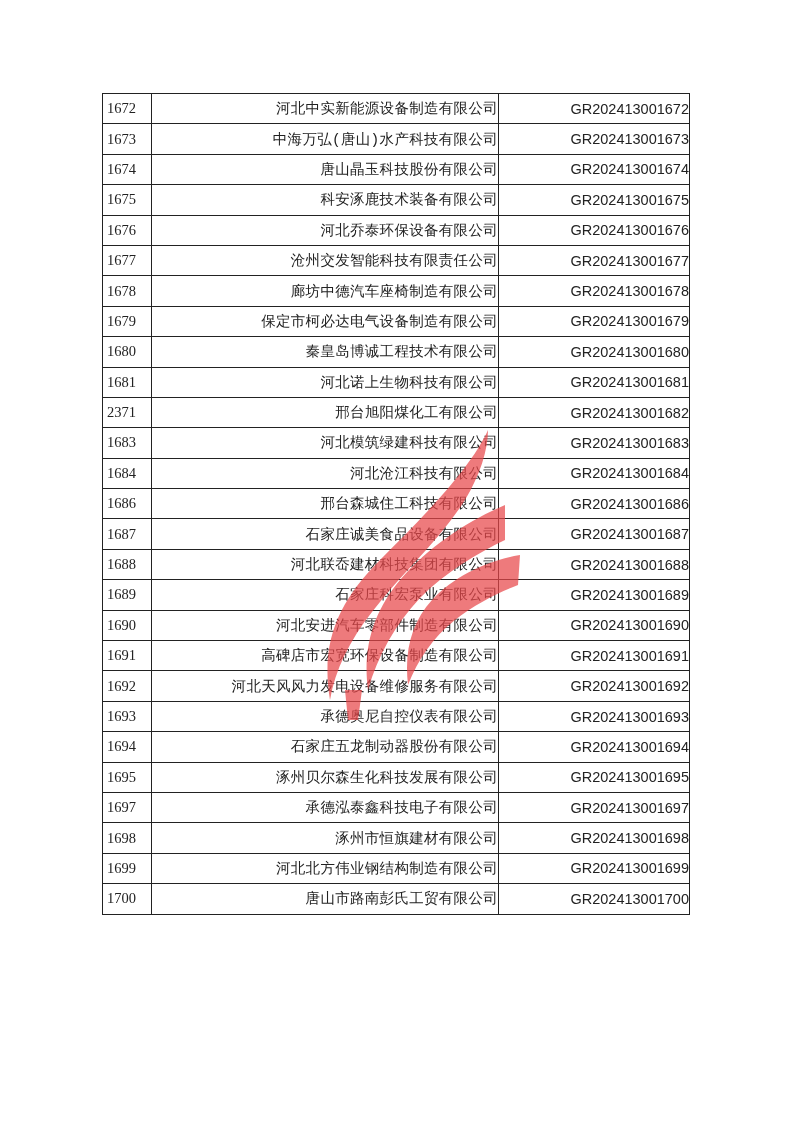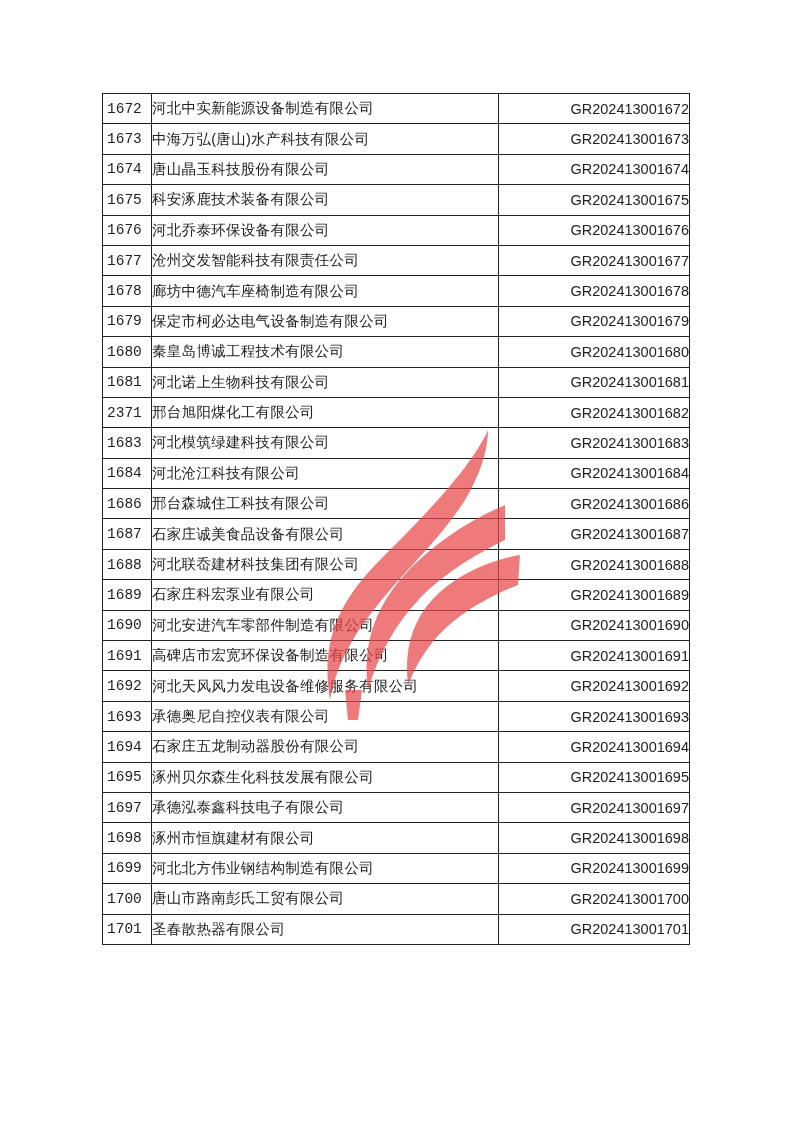--- a/index.html
+++ b/index.html
@@ -3,22 +3,22 @@
 <meta charset="utf-8">
 <style>
   html, body { margin: 0; padding: 0; background: #ffffff; }
   body { width: 793px; height: 1121px; position: relative; overflow: hidden;
          font-family: "DejaVu Serif", "Liberation Serif", serif; color: #222; }
   table.list { position: absolute; left: 102px; top: 93px; width: 588px;
                border-collapse: collapse; table-layout: fixed; }
   table.list td { border: 1.3px solid #222; height: 29.4px; padding: 0;
                   vertical-align: middle; font-size: 14.5px; }
   td.num { width: 44px; text-align: left; padding-left: 4px !important;
-           font-family: Liberation Mono, monospace; font-size: 13.5px; }
-  td.name { width: 346px; text-align: left; font-family: Liberation Sans, sans-serif; font-size: 14.5px; letter-spacing: 0.3px; }
+           font-family: Liberation Serif, serif; font-size: 13.5px; }
+  td.name { width: 346px; text-align: right; font-family: Liberation Mono, monospace; font-size: 14.5px; letter-spacing: 0.3px; }
   td.code { text-align: right; font-family: Liberation Sans, sans-serif; font-size: 14px; }
   .wm-layer { position: absolute; left: 0; top: 0; width: 793px; height: 1121px; pointer-events: none; }
 </style>
 </head>
 <body>
 
 <table class="list">
   <tbody id="tbody">
       <tr>
         <td class="num">1672</td>
@@ -148,25 +148,20 @@
       <tr>
         <td class="num">1699</td>
         <td class="name">河北北方伟业钢结构制造有限公司</td>
         <td class="code">GR202413001699</td>
       </tr>
       <tr>
         <td class="num">1700</td>
         <td class="name">唐山市路南彭氏工贸有限公司</td>
         <td class="code">GR202413001700</td>
       </tr>
-      <tr>
-        <td class="num">1701</td>
-        <td class="name">圣春散热器有限公司</td>
-        <td class="code">GR202413001701</td>
-      </tr>
     </tbody>
 </table>
 
 <svg class="wm-layer" viewBox="0 0 793 1121">
   <g id="wm" fill="#e8474a" opacity="0.72">
 
     <path d="M488 430 C 470 470, 420 520, 380 560 C 340 600, 320 640, 330 700 C 335 670, 350 640, 372 612 C 400 575, 440 540, 465 500 C 480 475, 488 450, 488 430 Z"></path>
 
     <path d="M505 505 C 470 520, 430 545, 400 580 C 375 610, 362 645, 368 690 C 378 655, 395 625, 420 598 C 445 572, 480 552, 505 540 Z"></path>
 

